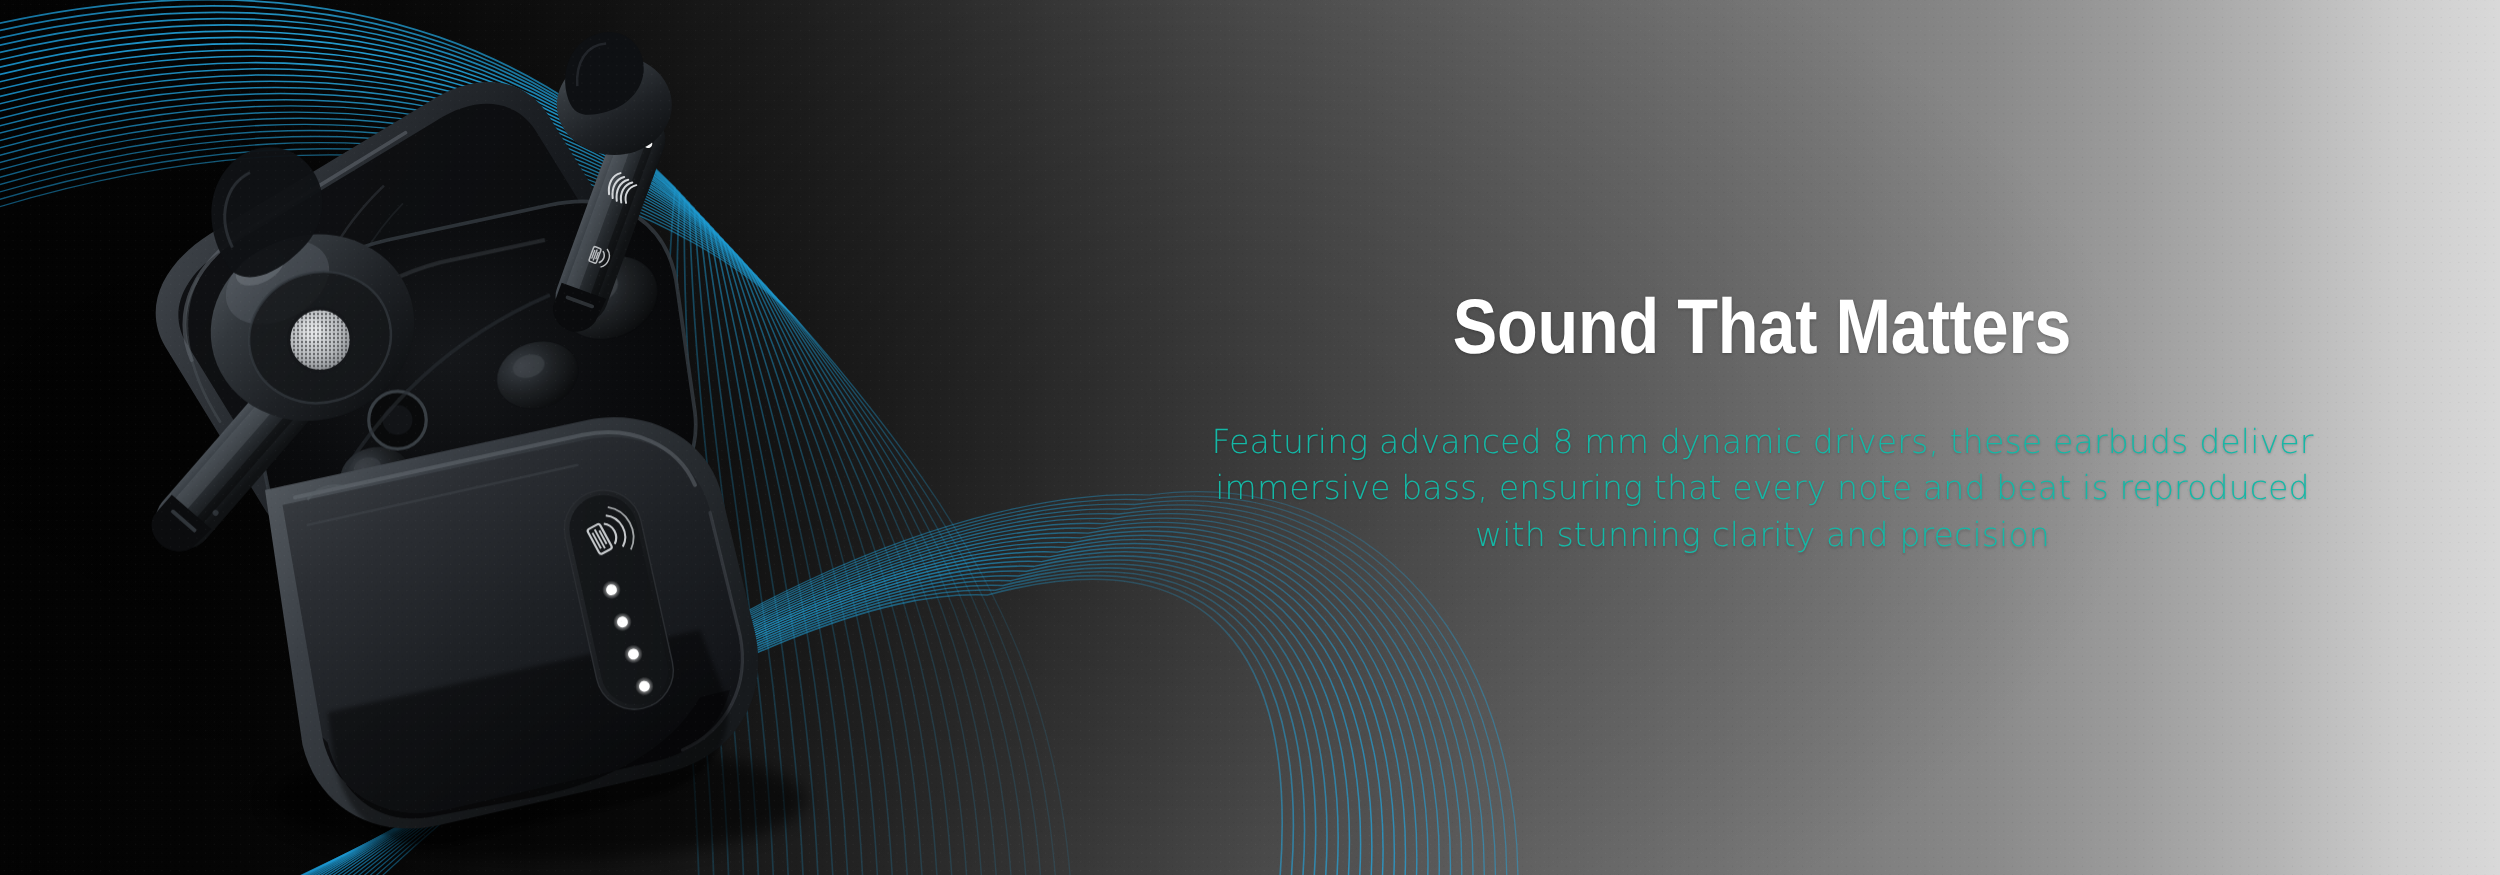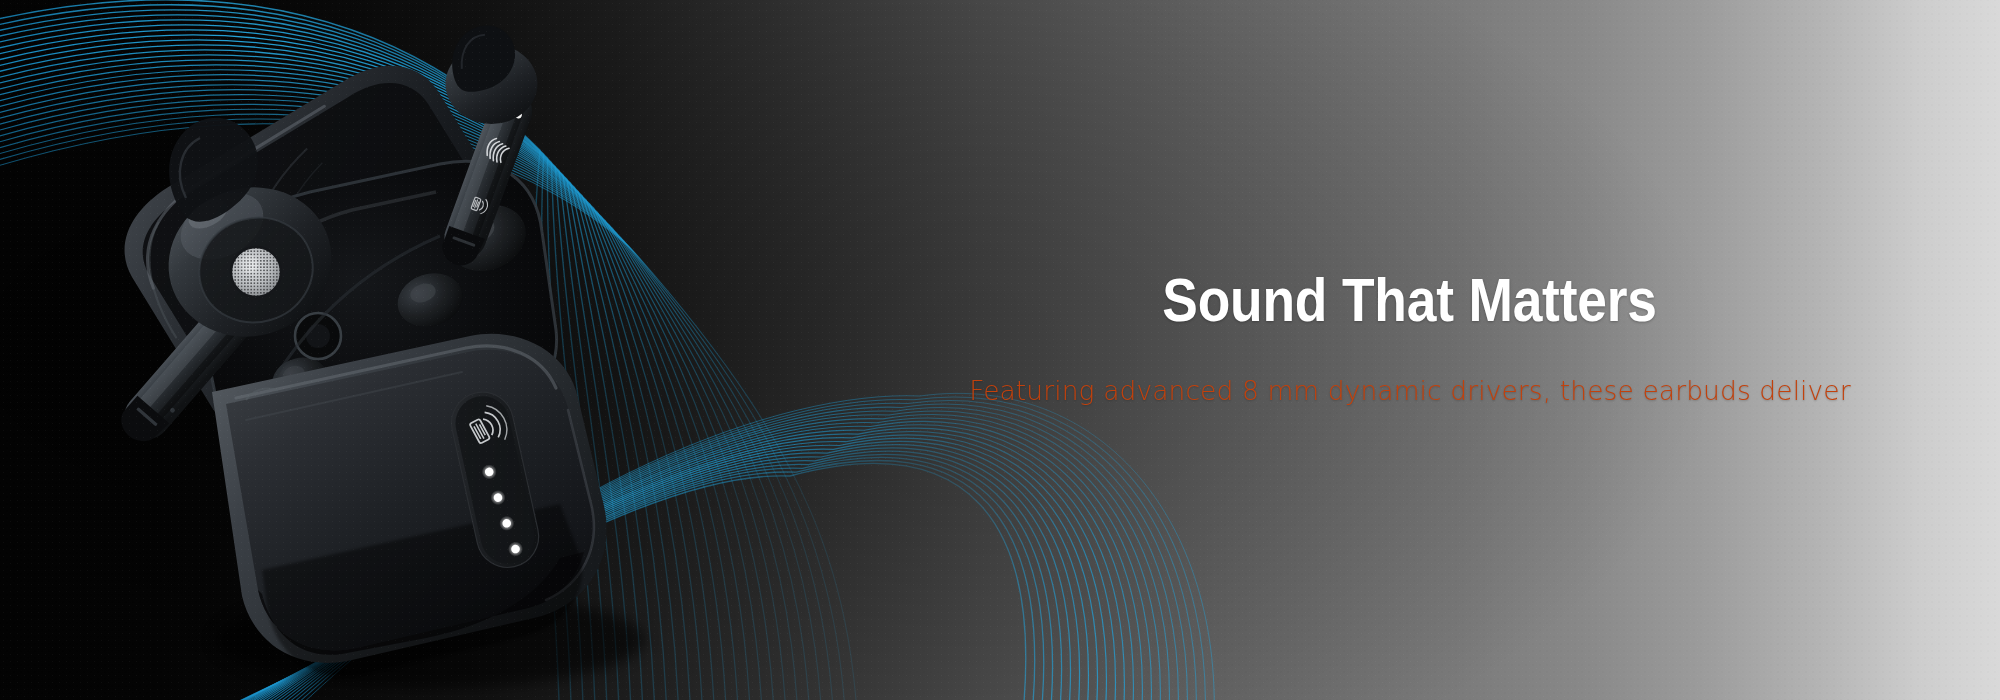--- a/index.html
+++ b/index.html
@@ -114,21 +114,21 @@
     white-space: nowrap;
     text-shadow: 0 1px 3px rgba(0,0,0,0.28);
     margin-bottom: 40px;
   }
 
   .blurb {
     font-family: "DejaVu Sans", "Liberation Sans", sans-serif;
     font-weight: 300;
     font-size: 26.5px;
     line-height: 1.42;
-    color: #c2410c;
+    color: #14b8a6;
     letter-spacing: 0.1px;
     max-width: 1120px;
     text-shadow: 0 1px 2px rgba(0,0,0,0.22);
   }
   .blurb .ln { display: block; white-space: nowrap; }
 </style>
 </head>
 <body>
 
 <div id="banner">
@@ -797,16 +797,18 @@
     </svg>
   </div>
 
   <div class="bg-texture"></div>
 
   <div class="copy">
     <h1 class="headline">Sound That Matters</h1>
 
     <p class="blurb">
       <span class="ln">Featuring advanced 8 mm dynamic drivers, these earbuds deliver</span>
+      <span class="ln">immersive bass, ensuring that every note and beat is reproduced</span>
+      <span class="ln">with stunning clarity and precision</span>
     </p>
   </div>
 
 </div>
 
 </body></html>

